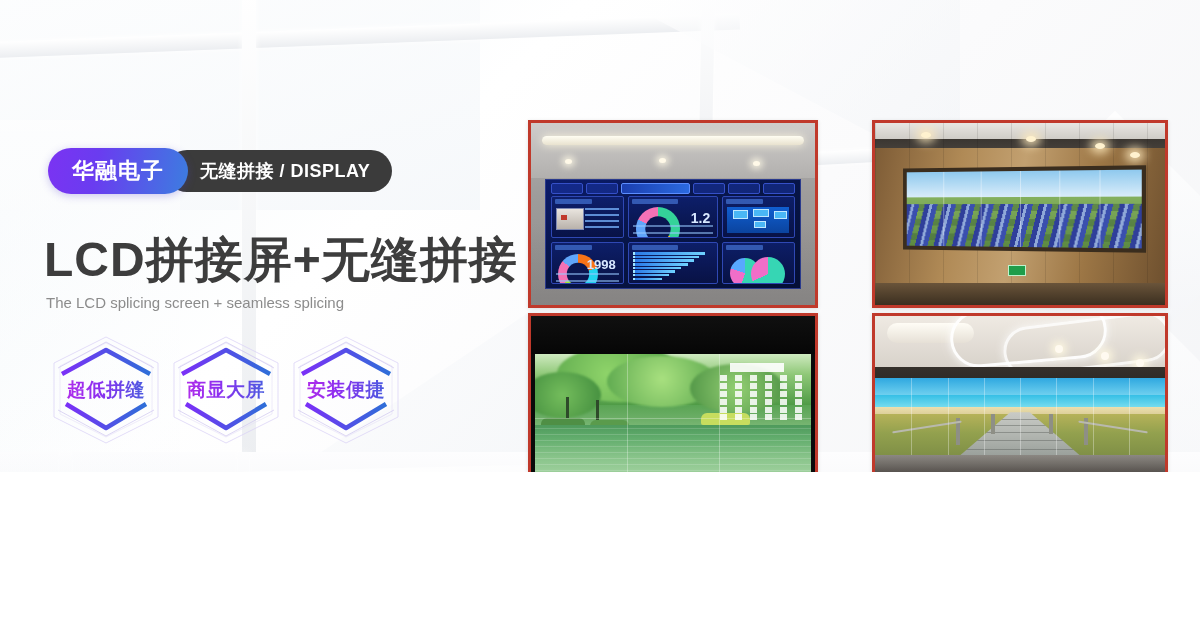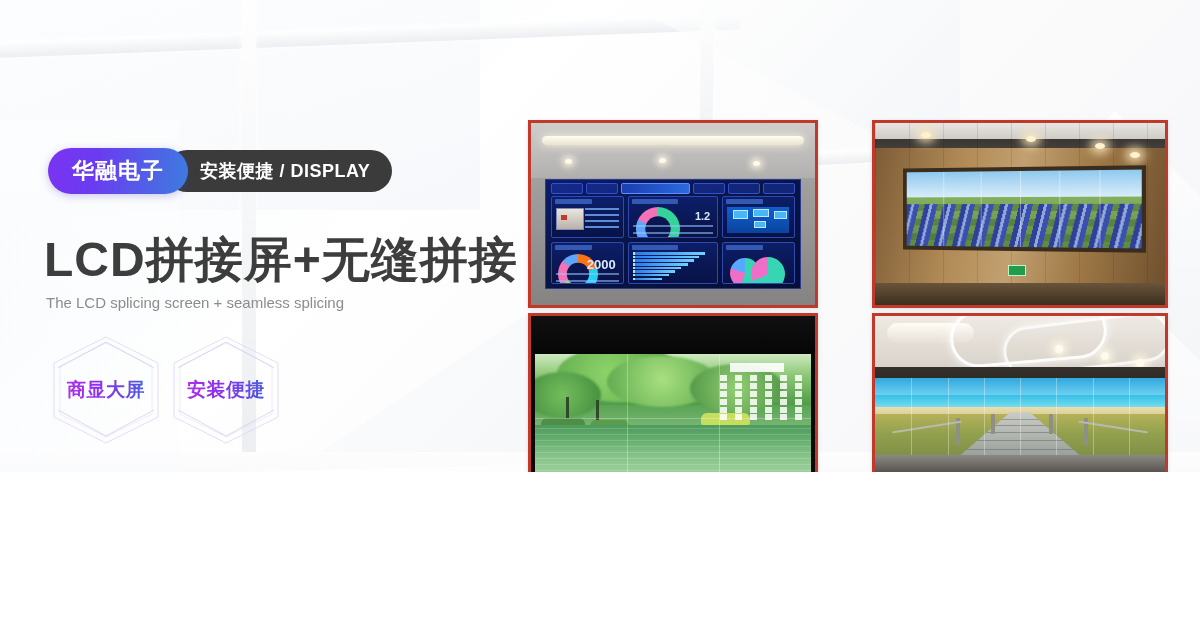--- a/index.html
+++ b/index.html
@@ -167,28 +167,45 @@
     <div class="floor" style="top:452px;height:188px;"></div>
     <div class="gloss" style="left:-60px;top:470px;width:760px;height:26px;transform:rotate(-1.4deg);"></div>
     <div class="gloss" style="left:120px;top:500px;width:900px;height:16px;transform:rotate(.8deg);opacity:.7;"></div>
     <div class="beam" style="left:60px;top:452px;width:11px;height:95px;opacity:.5;"></div>
     <div class="beam" style="left:238px;top:452px;width:11px;height:110px;opacity:.45;"></div>
     <div class="fct" style="left:0;top:120px;width:180px;height:360px;background:linear-gradient(180deg,rgba(255,255,255,.6),rgba(246,249,251,.2));"></div>
   </div>
 
   <div id="badge-row">
     <div id="brand-pill">华融电子</div>
-    <div id="tagline-pill">安装便捷 / DISPLAY</div>
+    <div id="tagline-pill">无缝拼接 / DISPLAY</div>
   </div>
 
   <div id="headline">LCD拼接屏+无缝拼接</div>
   <div id="subheadline">The LCD splicing screen + seamless splicing</div>
 
   <div id="features">
 
+    <div class="hexwrap">
+      <svg width="116" height="112" viewBox="0 0 116 112">
+        <defs>
+          <linearGradient id="gchev1" x1="0" y1="0" x2="1" y2="0">
+            <stop offset="0%" stop-color="#7b2ff7"></stop>
+              <stop offset="100%" stop-color="#2e6fd8"></stop>
+          </linearGradient>
+        </defs>
+        <polygon points="58,3 110,29 110,83 58,109 6,83 6,29" fill="none" stroke="#d9d2f5" stroke-width="1" opacity=".75"></polygon>
+        <polygon points="58,9 104,32 104,80 58,103 12,80 12,32" fill="none" stroke="#e4e0f7" stroke-width="1" opacity=".6"></polygon>
+        <polyline points="14,40 58,16 102,40" fill="none" stroke="url(#gchev1)" stroke-width="4.5" stroke-linejoin="round"></polyline>
+        <polyline points="18,70 58,94 98,70" fill="none" stroke="url(#gchev1)" stroke-width="4.5" stroke-linejoin="round"></polyline>
+        <polyline points="10,34 58,8 106,34" fill="none" stroke="#cfc6ef" stroke-width="1" opacity=".7"></polyline>
+        <polyline points="10,76 58,102 106,76" fill="none" stroke="#cfc6ef" stroke-width="1" opacity=".7"></polyline>
+      </svg>
+      <div class="hexlabel">超低拼缝</div>
+    </div>
 
     <div class="hexwrap">
       <svg width="116" height="112" viewBox="0 0 116 112">
         <polygon points="58,3 110,29 110,83 58,109 6,83 6,29" fill="none" stroke="#d9d2f5" stroke-width="1" opacity=".75"></polygon>
         <polygon points="58,9 104,32 104,80 58,103 12,80 12,32" fill="none" stroke="#e4e0f7" stroke-width="1" opacity=".6"></polygon>
         <polyline points="14,40 58,16 102,40" fill="none" stroke="url(#gchev1)" stroke-width="4.5" stroke-linejoin="round"></polyline>
         <polyline points="18,70 58,94 98,70" fill="none" stroke="url(#gchev1)" stroke-width="4.5" stroke-linejoin="round"></polyline>
         <polyline points="10,34 58,8 106,34" fill="none" stroke="#cfc6ef" stroke-width="1" opacity=".7"></polyline>
         <polyline points="10,76 58,102 106,76" fill="none" stroke="#cfc6ef" stroke-width="1" opacity=".7"></polyline>
       </svg>
@@ -235,39 +252,39 @@
             <div class="p1-cardhdr"></div>
             <div class="p1-thumb"></div>
             <div class="p1-lines"></div>
           </div>
 
           <div class="p1-card">
             <div class="p1-cardhdr"></div>
             <div class="p1-donut" style="left:8%;top:24%;width:44px;height:44px;
               background:conic-gradient(#34d399 0 34%,#fbbf24 34% 58%,#60a5fa 58% 82%,#f472b6 82% 100%);"></div>
             <div class="p1-donut" style="left:8%;top:24%;width:44px;height:44px;transform:scale(.58);background:#0a1650;"></div>
-            <div class="p1-big" style="right:8%;top:32%;font-size:11px;">1.2</div>
+            <div class="p1-big" style="right:8%;top:32%;font-size:14px;">1.2</div>
             <div class="p1-legend" style="bottom:6%;height:26%;"></div>
           </div>
 
           <div class="p1-card">
             <div class="p1-cardhdr"></div>
             <div class="p1-flow"></div>
             <div class="p1-flowbox" style="left:14%;top:32%;width:18%;height:16%;"></div>
             <div class="p1-flowbox" style="left:42%;top:30%;width:20%;height:14%;"></div>
             <div class="p1-flowbox" style="left:72%;top:34%;width:16%;height:16%;"></div>
             <div class="p1-flowbox" style="left:44%;top:58%;width:14%;height:14%;"></div>
           </div>
 
           <div class="p1-card">
             <div class="p1-cardhdr"></div>
             <div class="p1-donut" style="left:8%;top:26%;width:40px;height:40px;
               background:conic-gradient(#f97316 0 20%,#22d3ee 20% 42%,#a3e635 42% 66%,#f472b6 66% 86%,#60a5fa 86% 100%);"></div>
             <div class="p1-donut" style="left:8%;top:26%;width:40px;height:40px;transform:scale(.56);background:#0a1650;"></div>
-            <div class="p1-big" style="right:10%;top:34%;font-size:13px;">2000</div>
+            <div class="p1-big" style="right:10%;top:34%;font-size:13px;">1998</div>
             <div class="p1-legend"></div>
           </div>
 
           <div class="p1-card">
             <div class="p1-cardhdr"></div>
             <div class="p1-bars">
               <div class="p1-bar" style="width:88%"></div>
               <div class="p1-bar" style="width:80%"></div>
               <div class="p1-bar" style="width:74%"></div>
               <div class="p1-bar" style="width:66%"></div>

